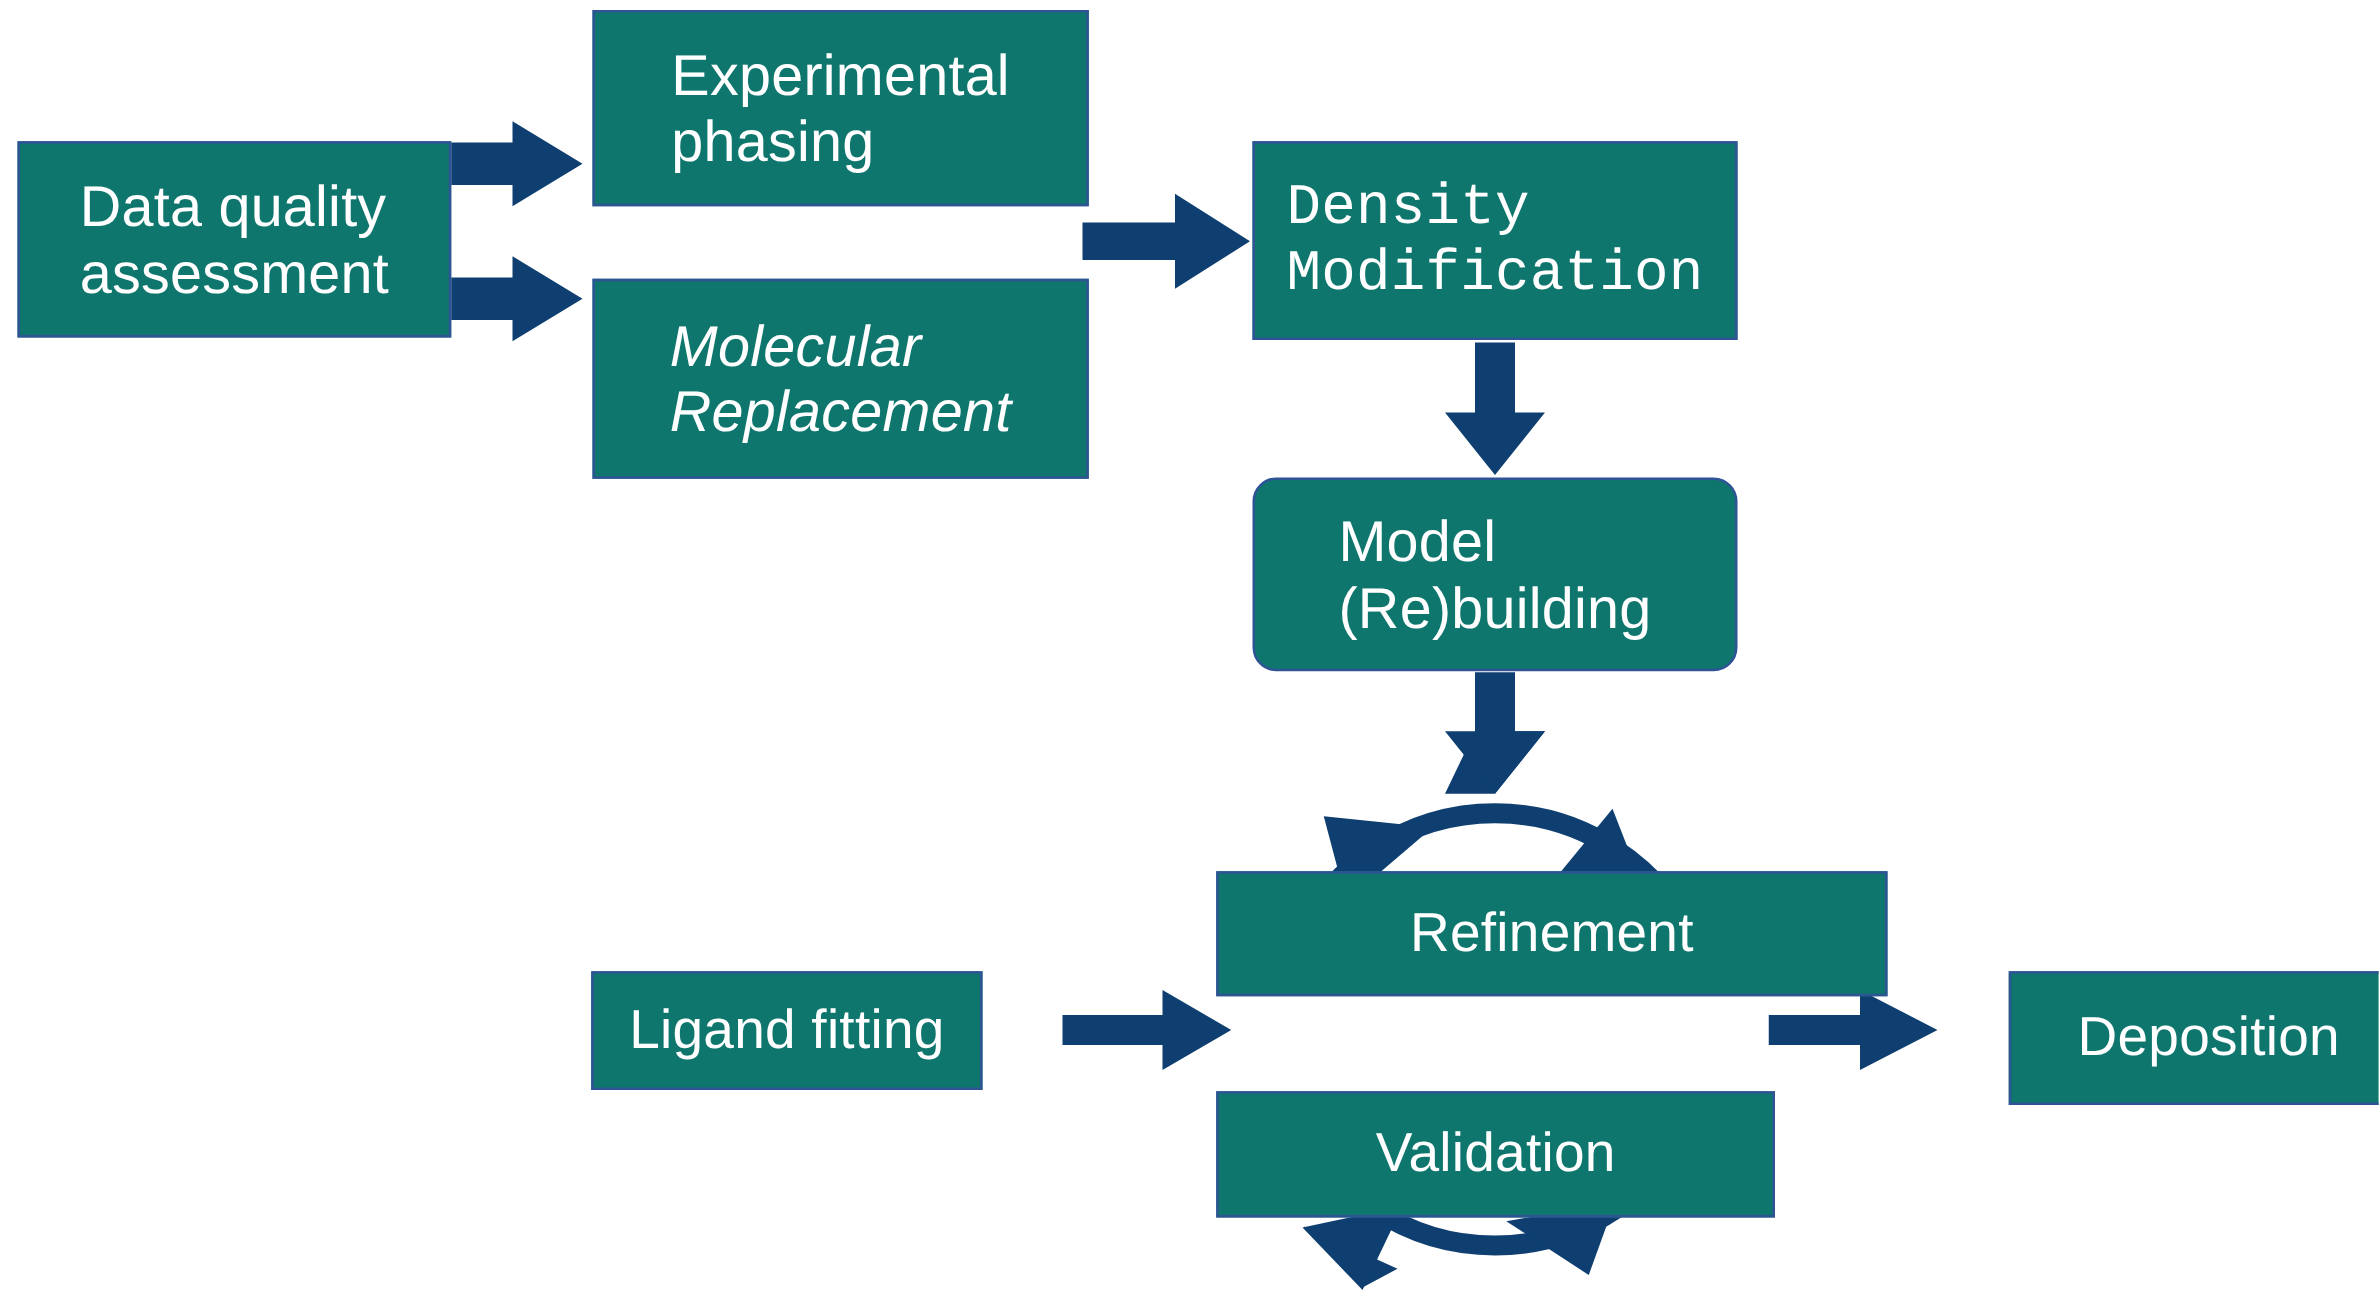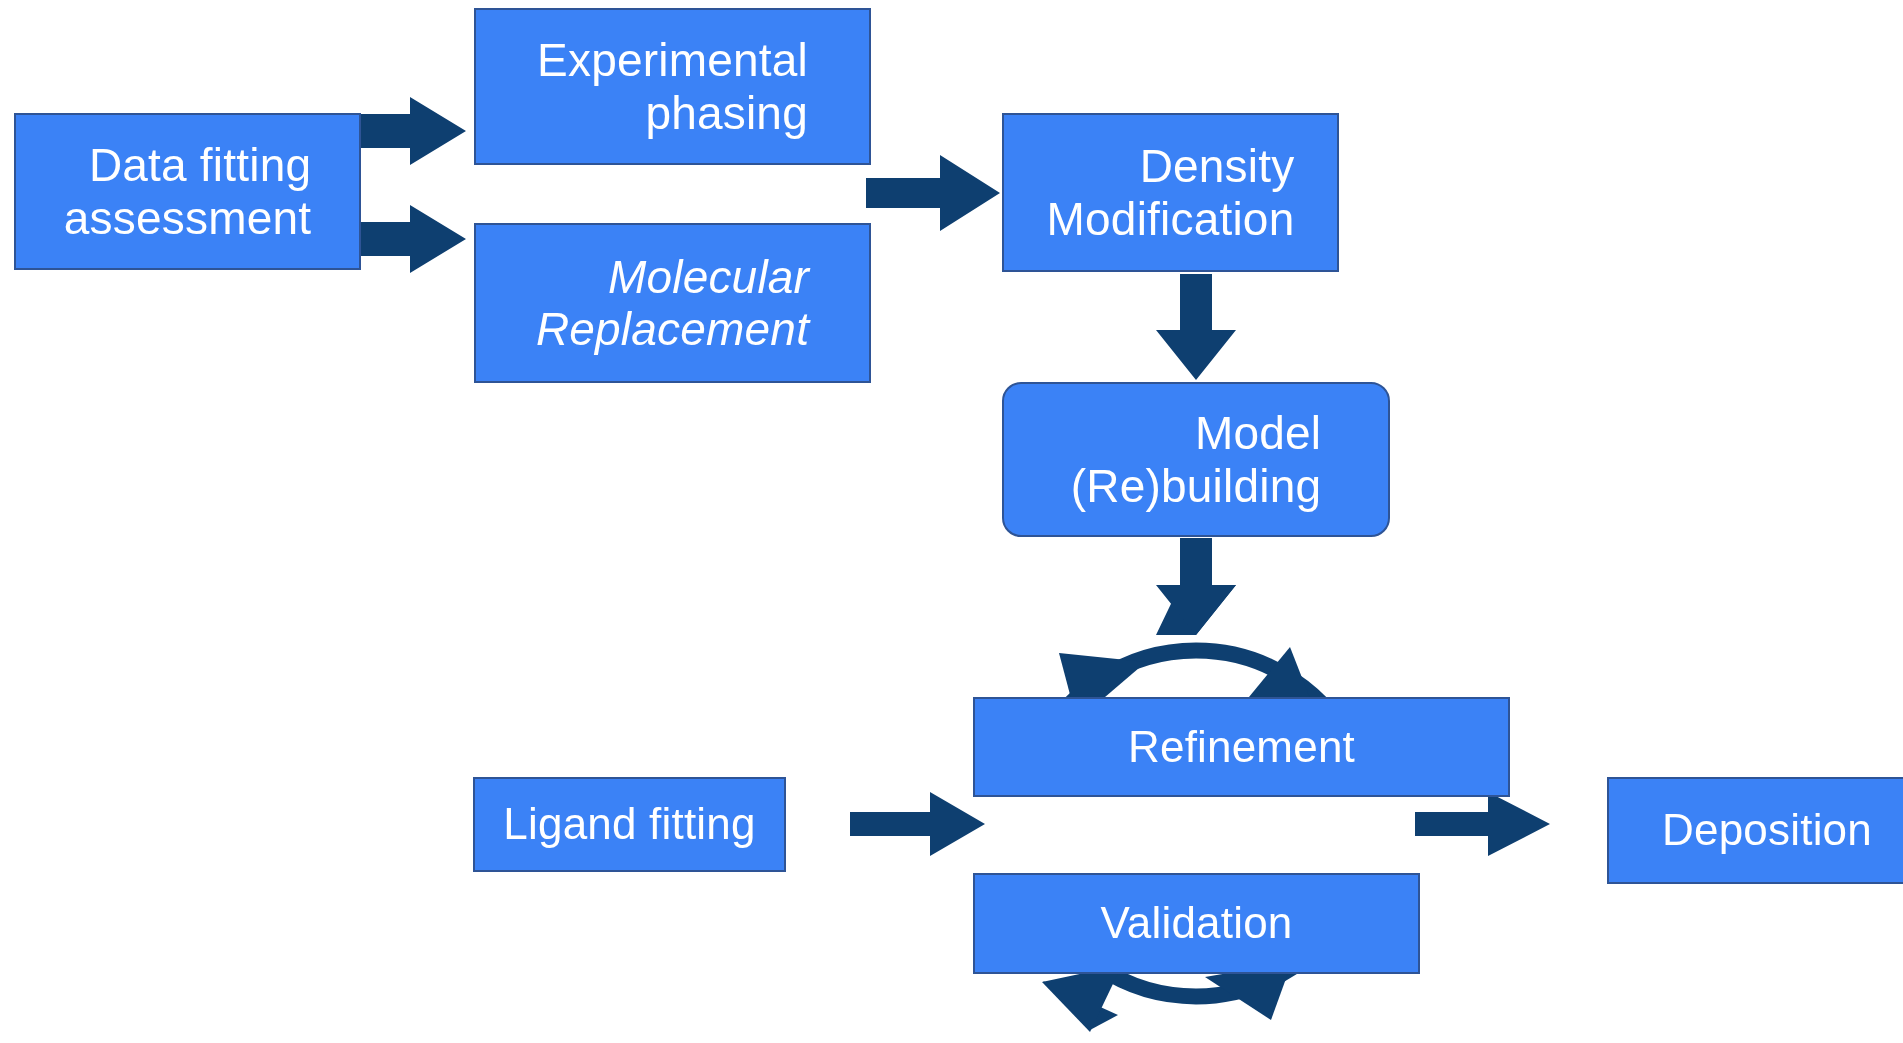--- a/index.html
+++ b/index.html
@@ -21,39 +21,39 @@
   #flow-svg {
     position: absolute;
     left: 0;
     top: 0;
     width: 1903px;
     height: 1043px;
   }
   .node {
     position: absolute;
     box-sizing: border-box;
-    background: #3b82f6;
+    background: #0f766e;
     border: 2px solid #2e5496;
     color: #ffffff;
     display: flex;
     align-items: center;
     justify-content: center;
-    text-align: right;
+    text-align: left;
     line-height: 1.14;
     font-weight: 400;
     letter-spacing: 0.2px;
     white-space: pre-line;
     font-size: 46px;
     z-index: 5;
   }
   
   #node-data-quality      { left: 14px;   top: 113px; width: 347px; height: 157px; }
   #node-exp-phasing       { left: 474px;  top: 8px;   width: 397px; height: 157px; }
   #node-mol-replacement   { left: 474px;  top: 223px; width: 397px; height: 160px; font-style: italic; }
-  #node-density-mod       { left: 1002px; top: 113px; width: 337px; height: 159px; }
+  #node-density-mod       { left: 1002px; top: 113px; width: 388px; height: 159px; font-family: Liberation Mono, monospace; }
   #node-model-rebuilding  { left: 1002px; top: 382px; width: 388px; height: 155px; border-radius: 19px; }
   #node-refinement        { left: 973px;  top: 697px; width: 537px; height: 100px; }
   #node-validation        { left: 973px;  top: 849px; width: 447px; height: 101px; margin-top: 24px; }
   #node-ligand-fitting    { left: 473px;  top: 777px; width: 313px; height: 95px; }
   #node-deposition        { left: 1607px; top: 777px; width: 320px; height: 107px; }
 
   #node-refinement, #node-validation, #node-ligand-fitting, #node-deposition {
     font-size: 44px;
   }
 </style>
@@ -105,21 +105,21 @@
 
     <g>
       <path d="M 850,812 L 930,812 L 930,792 L 985,824 L 930,856 L 930,836 L 850,836 Z" fill="#0e3f70"></path>
     </g>
 
     <g>
       <path d="M 1415,812 L 1488,812 L 1488,792 L 1550,824 L 1488,856 L 1488,836 L 1415,836 Z" fill="#0e3f70"></path>
     </g>
   </svg>
 
-  <div class="node" id="node-data-quality">Data fitting
+  <div class="node" id="node-data-quality">Data quality
 assessment</div>
 
   <div class="node" id="node-exp-phasing">Experimental
 phasing</div>
 
   <div class="node" id="node-mol-replacement">Molecular
 Replacement</div>
 
   <div class="node" id="node-density-mod">Density
 Modification</div>

